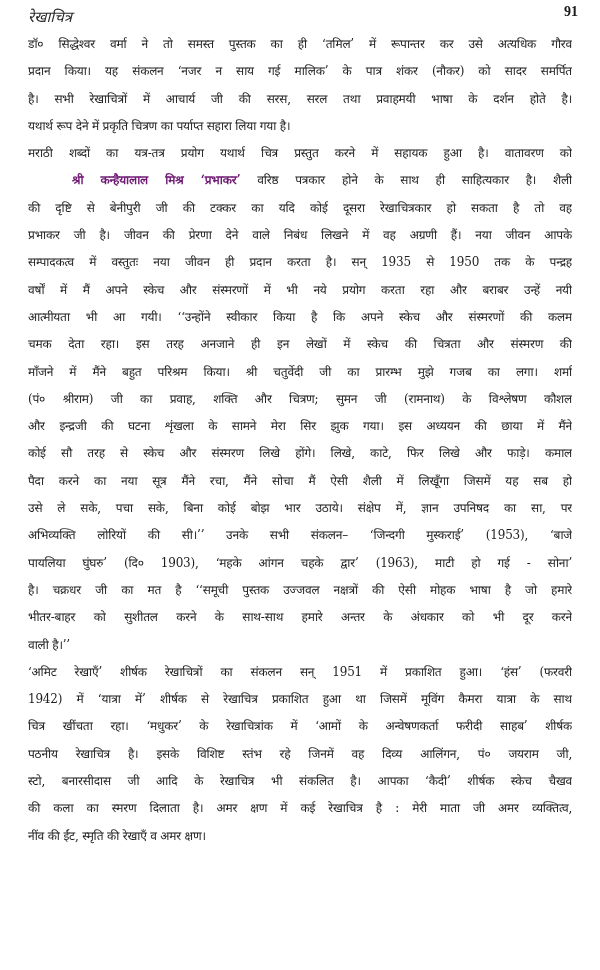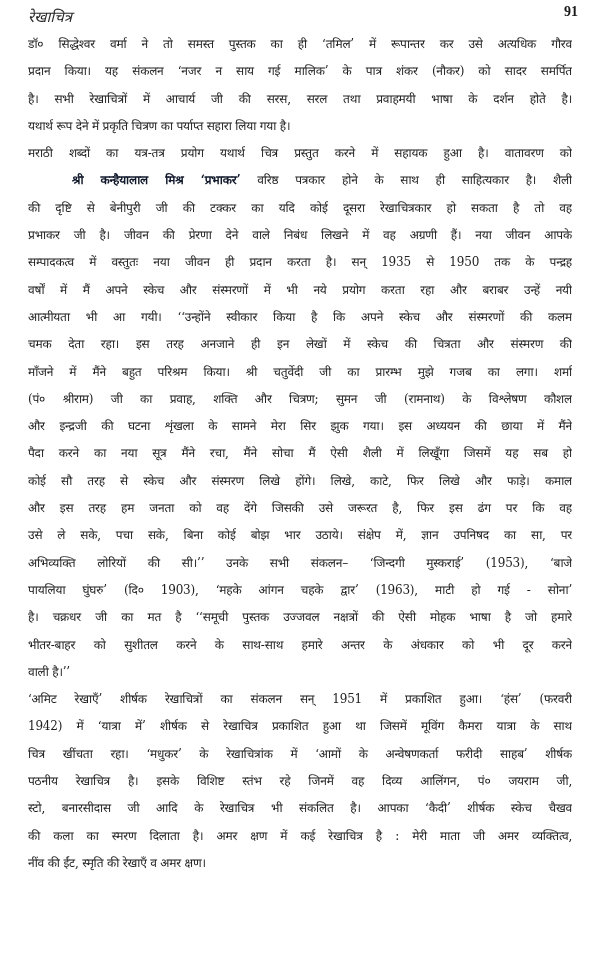--- a/index.html
+++ b/index.html
@@ -56,21 +56,21 @@
       line-height: 27.3px;
       font-size: 12px;
       white-space: nowrap;
       text-align: justify;
       text-align-last: justify;
       overflow: hidden;
       letter-spacing: -0.2px;
     }
     .line.indent { padding-left: 44px; }
     .line.last { text-align-last: left; }
-    .bold { font-weight: bold; color: #0f172a; }
+    .bold { font-weight: bold; color: #701a75; }
   </style>
 </head>
 <body>
 
 <div class="page">
 
   <div class="running-head">
     <span class="head-title">रेखाचित्र</span>
     <span class="page-number">91</span>
   </div>
@@ -89,23 +89,22 @@
       <div class="line indent"><span class="bold">श्री कन्हैयालाल मिश्र ‘प्रभाकर’</span><span> वरिष्ठ पत्रकार होने के साथ ही साहित्यकार है। शैली</span></div>
       <div class="line">की दृष्टि से बेनीपुरी जी की टक्कर का यदि कोई दूसरा रेखाचित्रकार हो सकता है तो वह</div>
       <div class="line">प्रभाकर जी है। जीवन की प्रेरणा देने वाले निबंध लिखने में वह अग्रणी हैं। नया जीवन आपके</div>
       <div class="line">सम्पादकत्व में वस्तुतः नया जीवन ही प्रदान करता है। सन् 1935 से 1950 तक के पन्द्रह</div>
       <div class="line">वर्षों में मैं अपने स्केच और संस्मरणों में भी नये प्रयोग  करता रहा और बराबर उन्हें नयी</div>
       <div class="line">आत्मीयता भी आ गयी। ‘‘उन्होंने स्वीकार किया है कि अपने स्केच और संस्मरणों की कलम</div>
       <div class="line">चमक देता रहा। इस तरह अनजाने ही इन लेखों में स्केच की चित्रता और संस्मरण की</div>
       <div class="line">माँजने में मैंने बहुत परिश्रम किया। श्री चतुर्वेदी जी का प्रारम्भ मुझे गजब का  लगा। शर्मा</div>
       <div class="line">(पं० श्रीराम) जी का प्रवाह, शक्ति और चित्रण; सुमन जी (रामनाथ) के विश्लेषण कौशल</div>
       <div class="line">और इन्द्रजी की घटना शृंखला के सामने मेरा सिर झुक गया। इस अध्ययन की छाया में मैंने</div>
+      <div class="line">कोई सौ तरह से स्केच और संस्मरण लिखे होंगे। लिखे, काटे, फिर लिखे और फाड़े। कमाल</div>
       <div class="line">पैदा करने का नया सूत्र मैंने रचा, मैंने सोचा मैं ऐसी शैली में लिखूँगा जिसमें यह सब हो</div>
-      <div class="line">कोई सौ तरह से स्केच और संस्मरण लिखे होंगे। लिखे, काटे, फिर लिखे और फाड़े। कमाल</div>
-      <div class="line">और इस तरह हम जनता को वह देंगे जिसकी उसे जरूरत है, फिर इस ढंग पर कि वह</div>
       <div class="line">उसे ले सके, पचा सके, बिना कोई बोझ भार उठाये। संक्षेप में, ज्ञान उपनिषद का सा, पर</div>
       <div class="line">अभिव्यक्ति लोरियों की सी।’’ उनके सभी संकलन– ‘जिन्दगी मुस्कराई’ (1953), ‘बाजे</div>
       <div class="line">पायलिया घुंघरु’ (दि० 1903), ‘महके आंगन चहके द्वार’ (1963), माटी हो गई - सोना’</div>
       <div class="line">है। चक्रधर जी का मत है ‘‘समूची पुस्तक उज्जवल नक्षत्रों की ऐसी मोहक भाषा है जो हमारे</div>
       <div class="line">भीतर-बाहर को सुशीतल करने के साथ-साथ हमारे अन्तर के अंधकार को भी दूर करने</div>
       <div class="line last">वाली है।’’</div>
     </div>
 
     <div>
       <div class="line">‘अमिट रेखाएँ’ शीर्षक रेखाचित्रों का संकलन सन् 1951 में प्रकाशित हुआ। ‘हंस’ (फरवरी</div>

